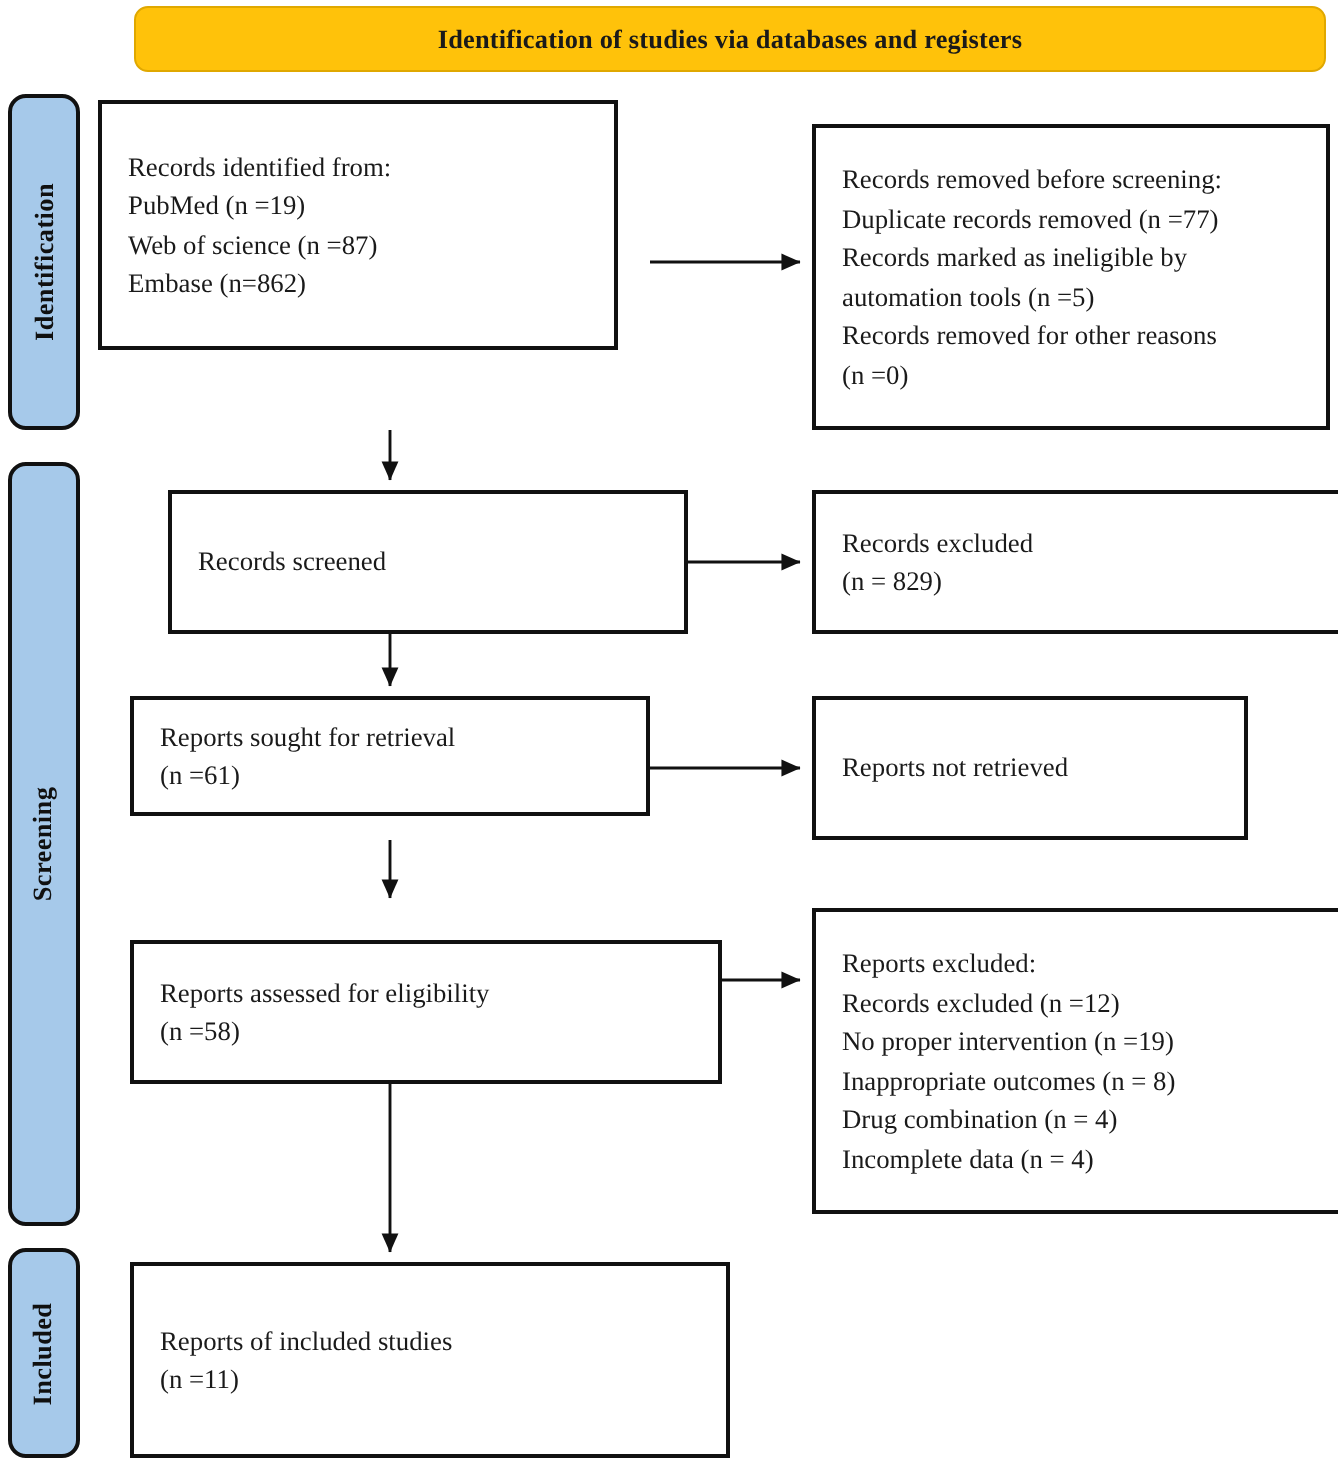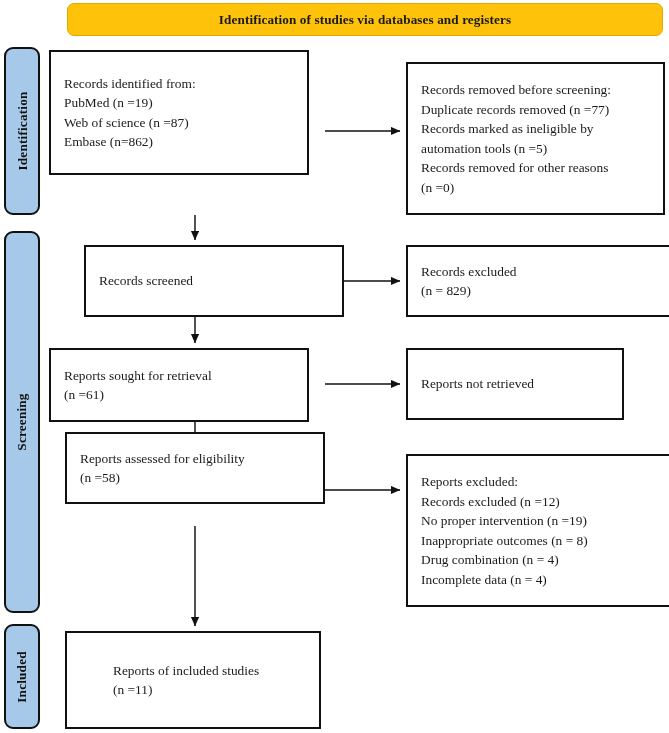--- a/index.html
+++ b/index.html
@@ -86,23 +86,23 @@
   .line {
     font-size: 13.4px;
     line-height: 19.5px;
     white-space: nowrap;
     color: #1a1a1a;
   }
 
   
   #box-identified       { left: 49px;  top: 50px;  width: 260px; height: 125px; }
   #box-screened         { left: 65px;  top: 245px; width: 260px; height: 72px; margin-left: 19px;  }
-  #box-sought           { left: 49px;  top: 348px; width: 260px; height: 74px;  }
-  #box-assessed         { left: 65px;  top: 432px; width: 260px; height: 72px;  }
-  #box-included-studies { left: 65px;  top: 631px; width: 256px; height: 98px; padding-left: 33px;  }
+  #box-sought           { left: 65px;  top: 348px; width: 260px; height: 60px;  }
+  #box-assessed         { left: 65px;  top: 470px; width: 296px; height: 72px;  }
+  #box-included-studies { left: 65px;  top: 631px; width: 300px; height: 98px;  }
 
   
   #box-removed          { left: 406px; top: 62px;  width: 259px; height: 153px; }
   #box-excluded         { left: 406px; top: 245px; width: 290px; height: 72px;  }
   #box-notretrieved     { left: 406px; top: 348px; width: 218px; height: 72px;  }
   #box-reports-excluded { left: 406px; top: 454px; width: 286px; height: 153px; }
 
   
   #connectors {
     position: absolute;

